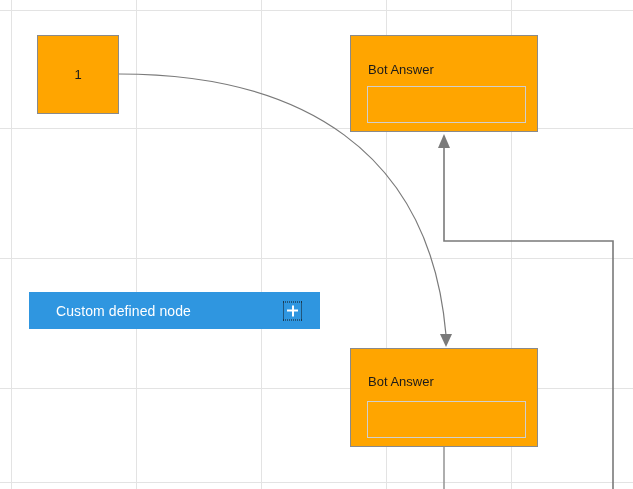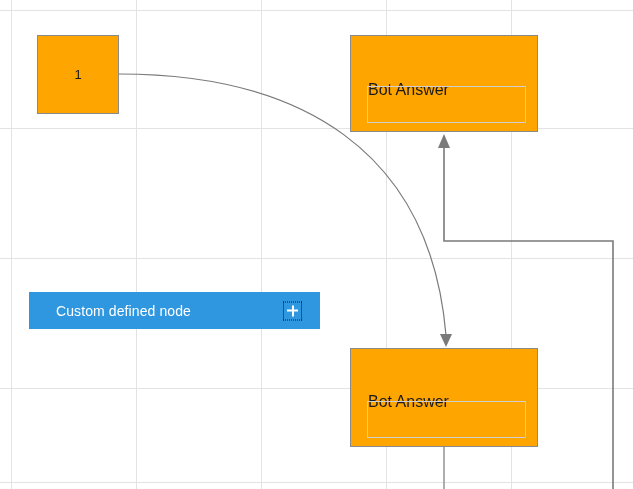--- a/index.html
+++ b/index.html
@@ -53,24 +53,23 @@
     display: flex;
     align-items: center;
     justify-content: center;
     color: #1b1b1b;
     font-size: 13px;
   }
   .node-title {
     position: absolute;
     left: 17px;
     color: #1b1b1b;
-    font-size: 16px;
+    font-size: 13px;
     line-height: 16px;
     white-space: nowrap;
-    margin-top: 20px;
   }
   .node-slot {
     position: absolute;
     box-sizing: border-box;
     border: 1px solid #cfcfcf;
     background: transparent;
   }
 
   
   #palette-item {

